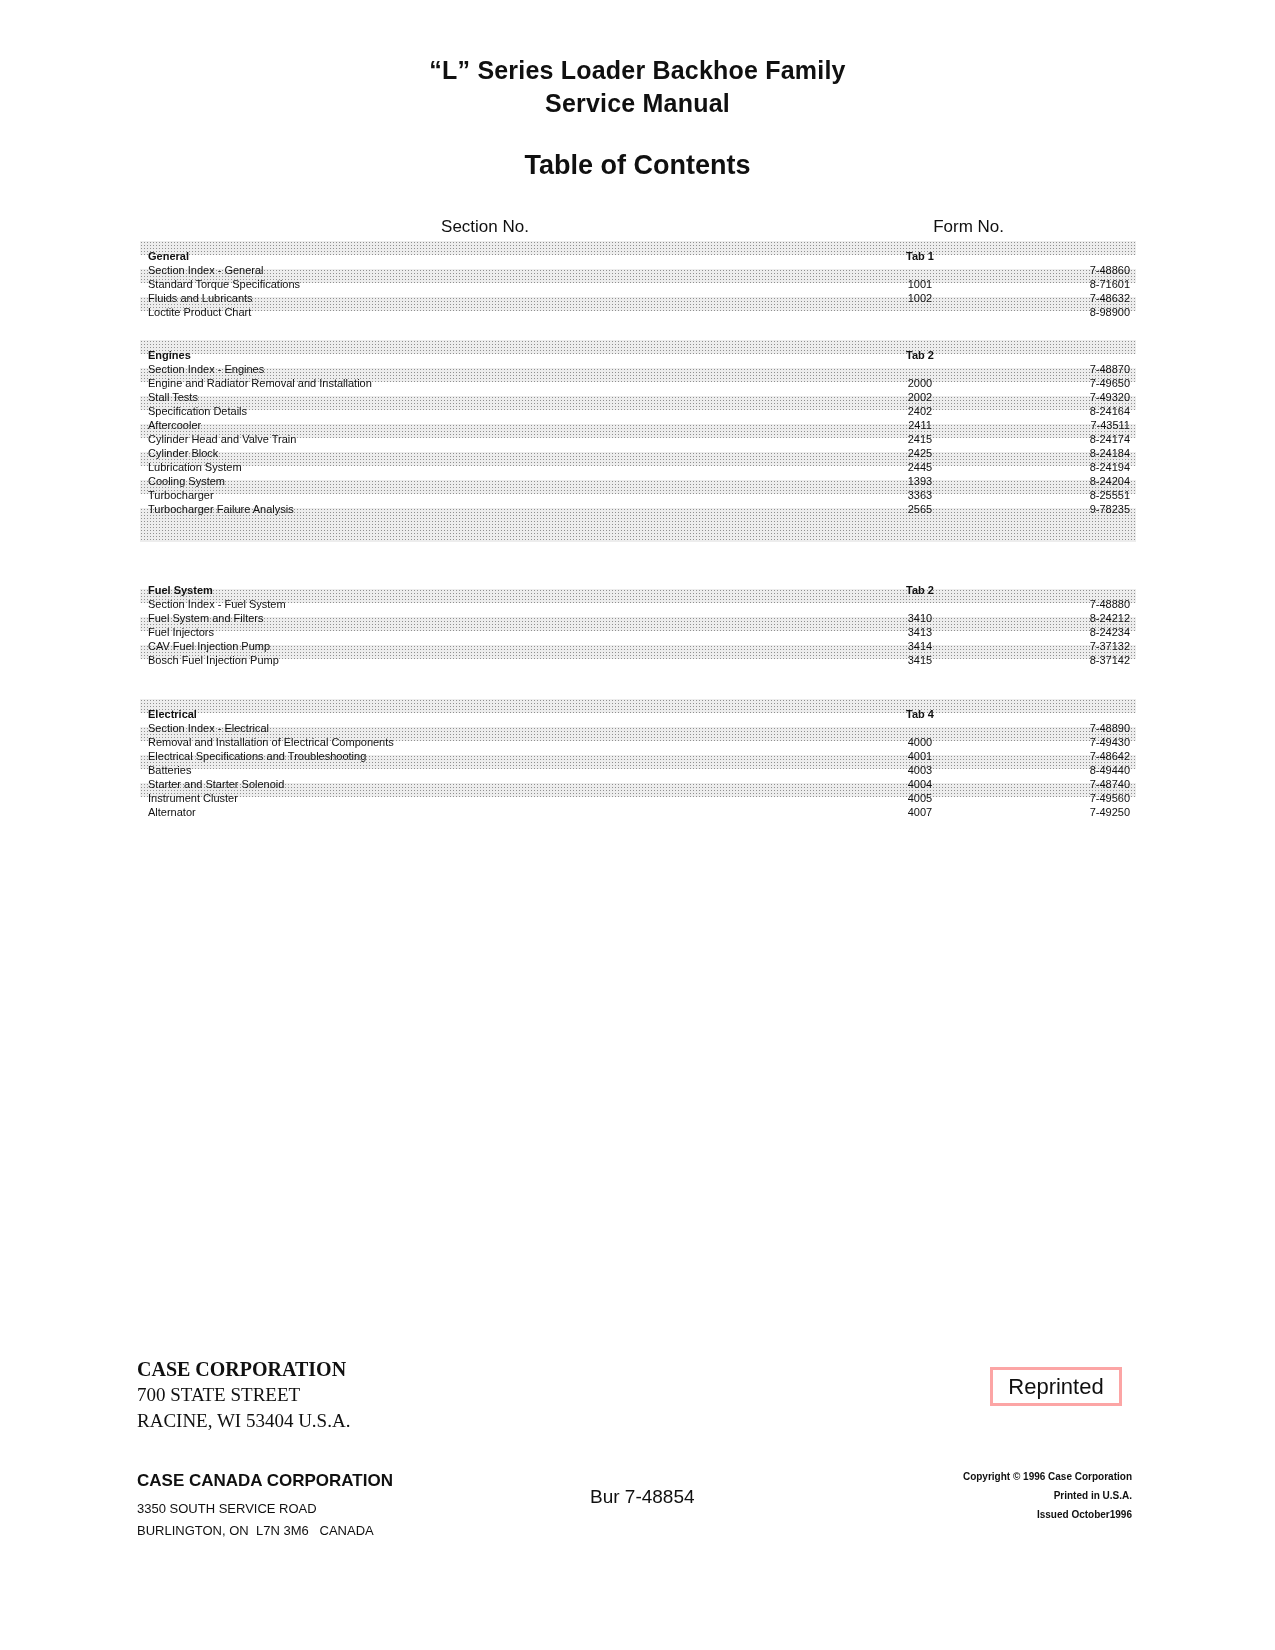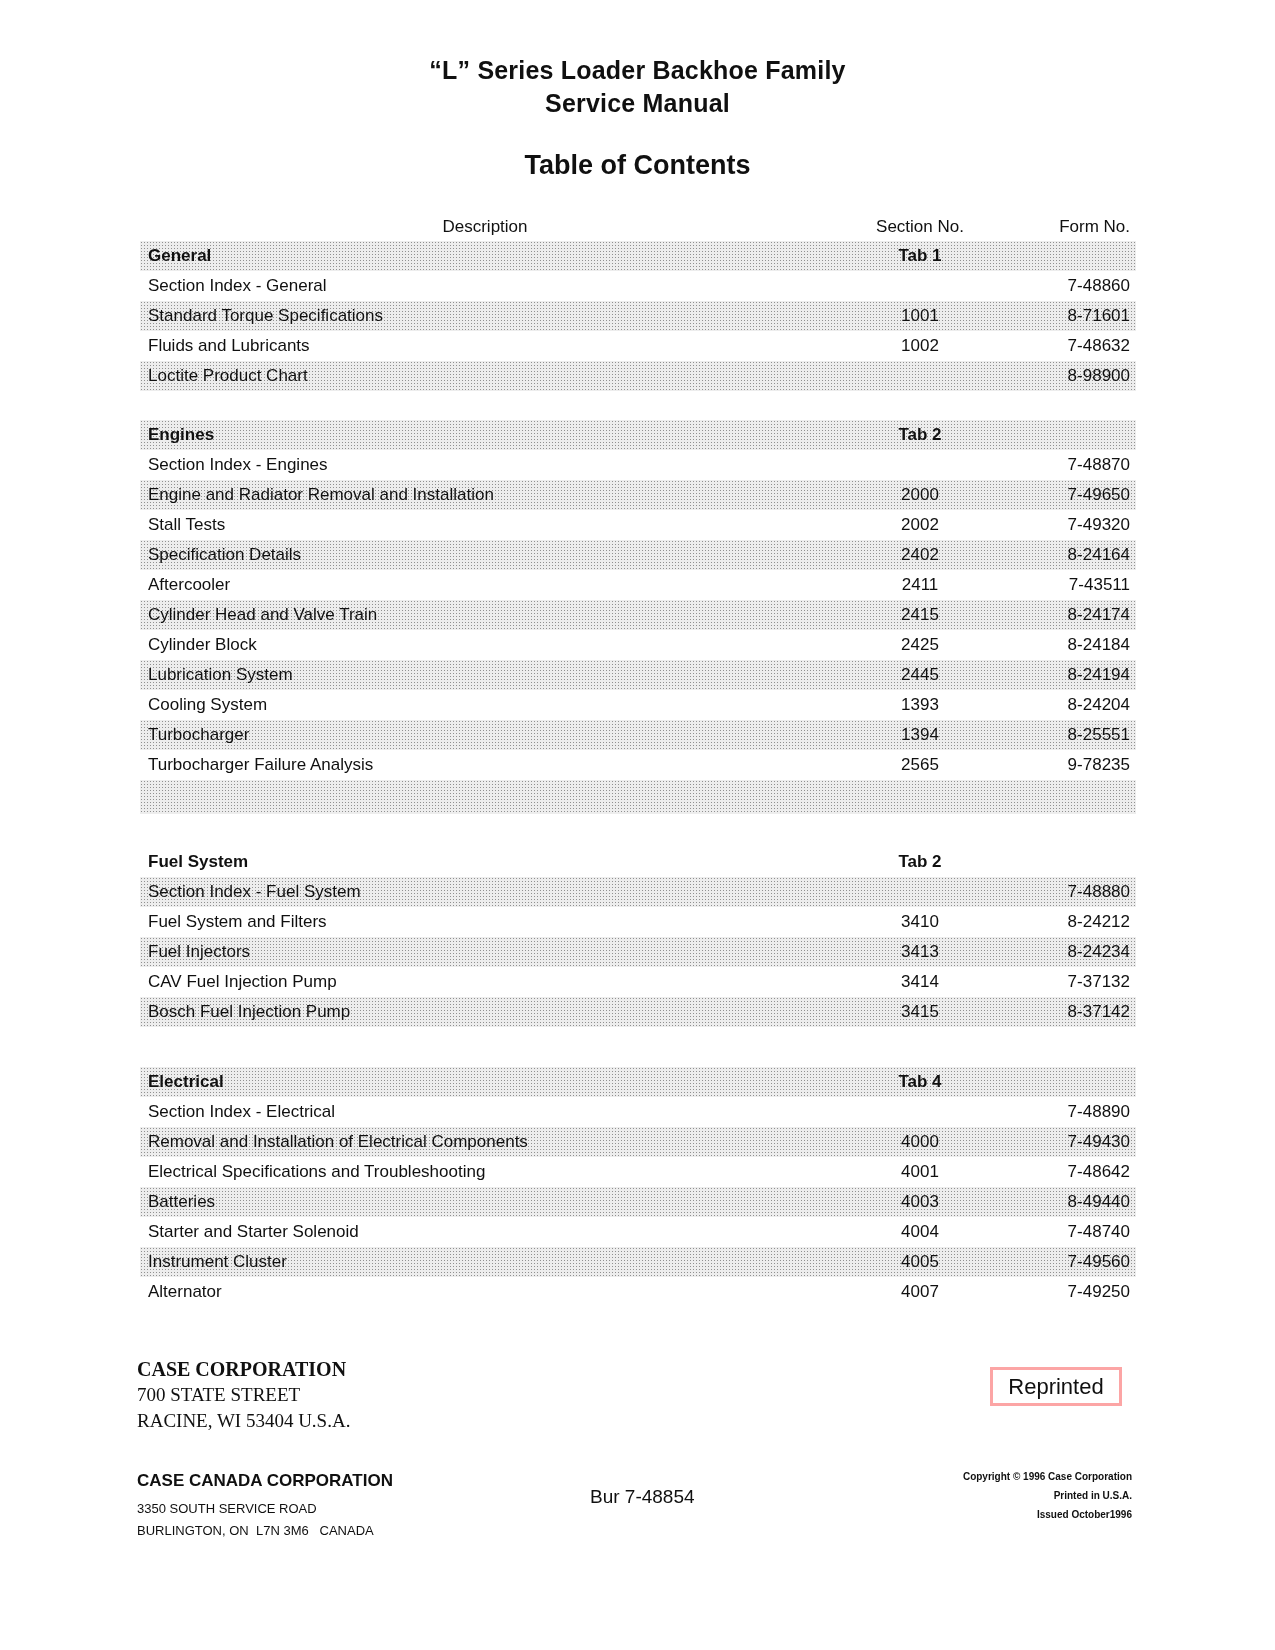--- a/index.html
+++ b/index.html
@@ -10,22 +10,22 @@
   .title-line { font-size:25px; font-weight:bold; line-height:33px; letter-spacing:0.2px; }
   .subtitle   { font-size:27px; font-weight:bold; margin-top:30px; }
 
   .toc { width:996px; margin:0 0 0 140px; }
   .col-headers { display:grid; grid-template-columns:1fr 180px 126px; font-size:17px;
                  margin-top:36px; margin-bottom:4px; }
   .col-headers .ch-desc { text-align:center; }
   .col-headers .ch-section { text-align:center; }
   .col-headers .ch-form { text-align:right; padding-right:6px; }
 
-  .row { display:grid; grid-template-columns:1fr 180px 126px; height:30px; line-height:30px;
-         font-size:17px; }
+  .row { display:grid; grid-template-columns:1fr 180px 126px; height:14px; line-height:30px;
+         font-size:11px; }
   .cell-desc { padding-left:8px; white-space:nowrap; overflow:hidden; }
   .cell-section { text-align:center; }
   .cell-form { text-align:right; padding-right:6px; }
   .header-row .cell-desc, .header-row .cell-section { font-weight:bold; }
 
   .shaded { background-color:#ededed;
             background-image: radial-gradient(circle, #909090 0.75px, rgba(0,0,0,0) 0.9px);
             background-size:3px 3px; }
 
   .spacer-shaded { height:34px; }
@@ -50,21 +50,20 @@
 <body>
 
 <div class="page-header">
   <div class="title-line">“L” Series Loader Backhoe Family</div>
   <div class="title-line">Service Manual</div>
   <div class="subtitle">Table of Contents</div>
 </div>
 
 <div class="toc">
   <div class="col-headers">
-    <div class="ch-desc">Description</div>
     <div class="ch-section">Section No.</div>
     <div class="ch-form">Form No.</div>
   </div>
   <div>
       <div class="row header-row shaded">
         <div class="cell-desc">General</div>
         <div class="cell-section">Tab 1</div>
         <div class="cell-form"></div>
       </div>
       <div class="row">
@@ -133,21 +132,21 @@
         <div class="cell-section">2445</div>
         <div class="cell-form">8-24194</div>
       </div>
       <div class="row">
         <div class="cell-desc">Cooling System</div>
         <div class="cell-section">1393</div>
         <div class="cell-form">8-24204</div>
       </div>
       <div class="row shaded">
         <div class="cell-desc">Turbocharger</div>
-        <div class="cell-section">1394</div>
+        <div class="cell-section">3363</div>
         <div class="cell-form">8-25551</div>
       </div>
       <div class="row">
         <div class="cell-desc">Turbocharger Failure Analysis</div>
         <div class="cell-section">2565</div>
         <div class="cell-form">9-78235</div>
       </div>
       <div class="spacer-shaded shaded"></div>
       <div class="section-gap" style="height: 33px;"></div>
       <div class="row header-row">

